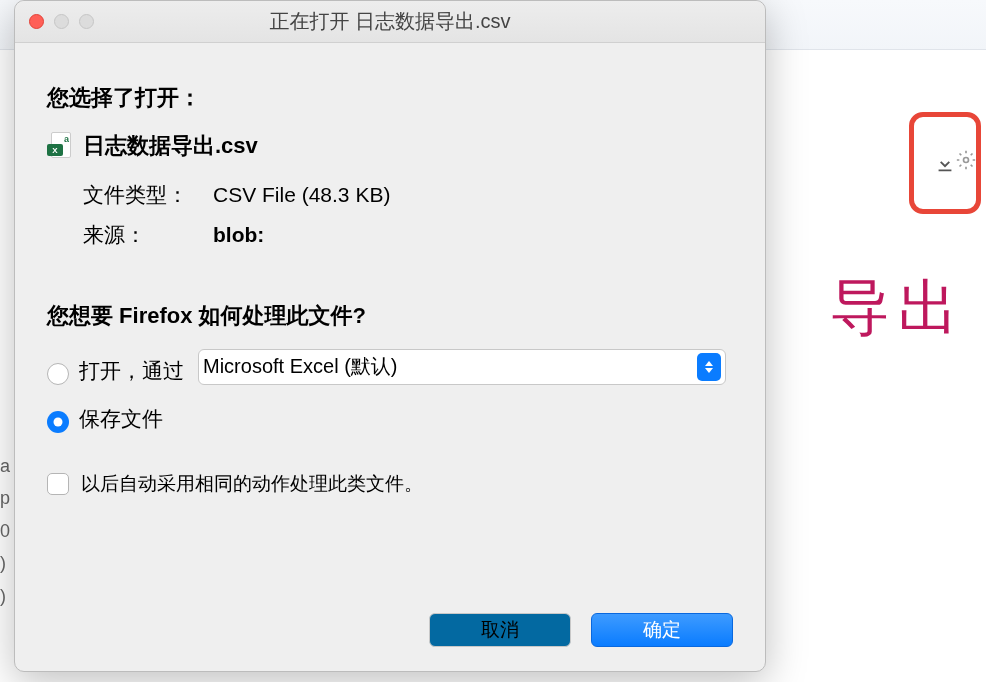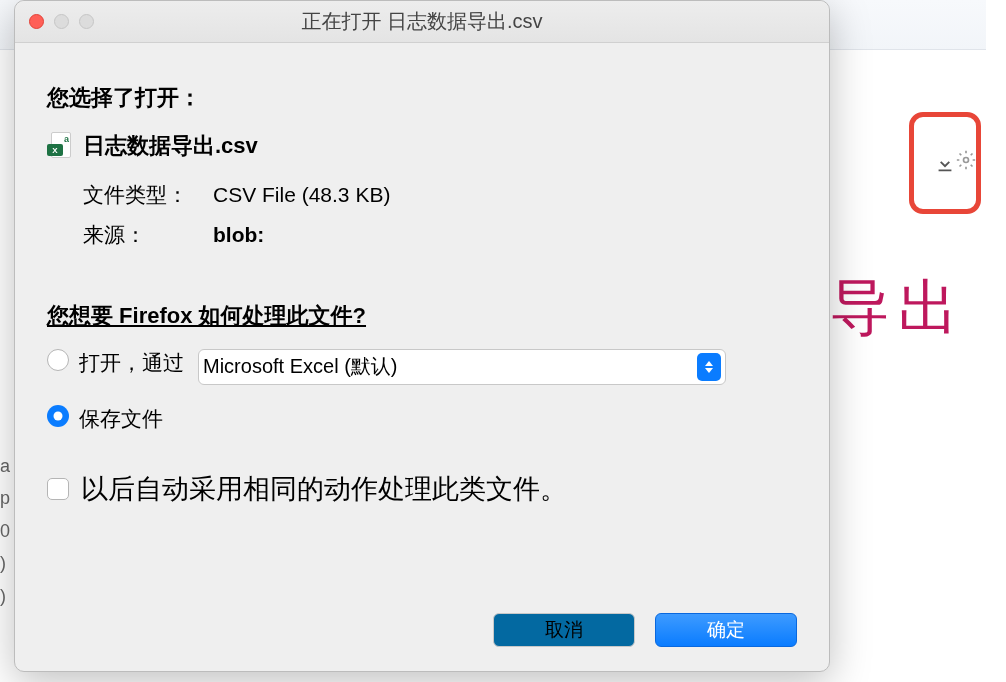--- a/index.html
+++ b/index.html
@@ -86,21 +86,21 @@
       top: 450px;
       color: #666;
       font-size: 18px;
       line-height: 1.8;
     }
     
     .dialog {
       position: absolute;
       top: 0;
       left: 14px;
-      width: 816px;
+      width: 752px;
       height: 672px;
       background: #efefef;
       border: 1px solid #bcbcbc;
       border-radius: 10px;
       box-shadow: 0 10px 40px rgba(0,0,0,0.25);
     }
     
     .titlebar {
       height: 42px;
       background: linear-gradient(#ededed, #e4e4e4);
@@ -234,26 +234,25 @@
     .meta-value.bold {
       font-weight: 700;
     }
     
     .action-heading {
       font-size: 22px;
       font-weight: 700;
       color: #000;
       margin-top: 46px;
       margin-bottom: 18px;
-      text-decoration: underline;
     }
     
     .radio-row {
       display: flex;
-      align-items: flex-start;
+      align-items: flex-end;
       gap: 10px;
       margin-bottom: 20px;
     }
     
     .radio {
       width: 22px;
       height: 22px;
       border-radius: 50%;
       border: 1.5px solid #b5b5b5;
       background: #fff;
@@ -342,21 +341,21 @@
     .checkbox {
       width: 22px;
       height: 22px;
       border: 1.5px solid #b5b5b5;
       border-radius: 5px;
       background: #fff;
       flex-shrink: 0;
     }
     
     .checkbox-label {
-      font-size: 27px;
+      font-size: 19px;
       color: #000;
     }
     
     .dialog-footer {
       position: absolute;
       bottom: 24px;
       right: 32px;
       display: flex;
       gap: 20px;
     }

